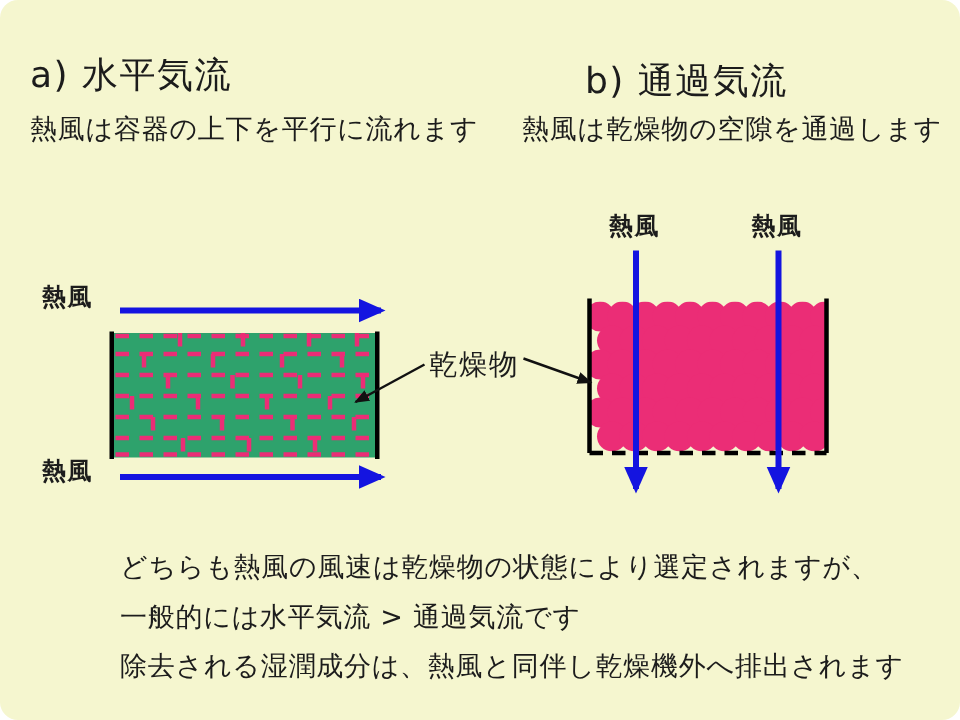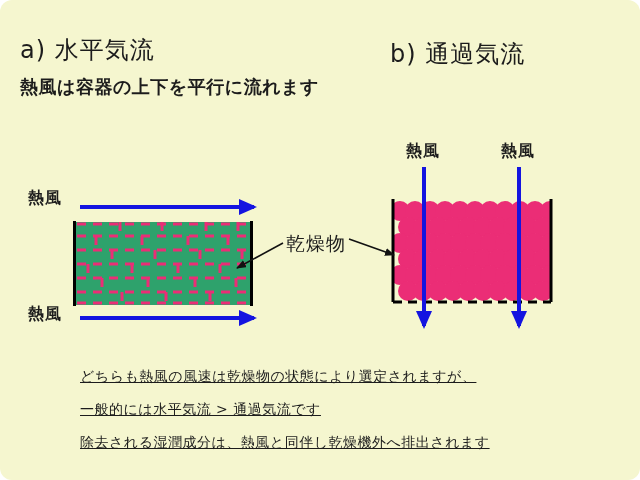--- a/index.html
+++ b/index.html
@@ -6,24 +6,24 @@
     --bg:#f5f6cf; --ink:#1c1c1c; --blue:#1414e0; --green:#2ea26c; --pink:#eb2d76; --line:#000000;
   }
   html,body{margin:0;padding:0;background:#ffffff;}
   .canvas{
     position:relative;width:640px;height:480px;background:var(--bg);
     border-radius:12px;overflow:hidden;color:var(--ink);
     font-family:"DejaVu Sans","Liberation Sans",sans-serif;
   }
   .abs{position:absolute;white-space:nowrap;line-height:1.2;}
   .title{font-size:24px;font-weight:500;letter-spacing:1px;}
-  .subtitle{font-size:18px;letter-spacing:0.5px;font-weight:bold;}
+  .subtitle{font-size:18px;letter-spacing:0.5px;}
   .hot{font-size:16px;font-weight:bold;letter-spacing:1px;}
   .material{font-size:19px;letter-spacing:1px;}
-  .note{font-size:14px;letter-spacing:0.5px;text-decoration:underline;}
+  .note{font-size:18px;letter-spacing:0.5px;}
   svg.overlay{position:absolute;left:0;top:0;}
   .blue-stroke{stroke:var(--blue);fill:none;}
   .green-fill{fill:var(--green);stroke:none;}
   .pink-stroke{stroke:var(--pink);fill:none;}
   .black-stroke{stroke:var(--line);fill:none;}
   .thin-stroke{stroke:#111111;fill:none;}
   .pellet{fill:var(--pink);}
 </style>
 </head>
 <body>
@@ -134,20 +134,21 @@
     <line x1="424" y1="167" x2="424" y2="326" class="blue-stroke" stroke-width="4" marker-end="url(#mBlue)"></line>
     <line x1="519" y1="167" x2="519" y2="326" class="blue-stroke" stroke-width="4" marker-end="url(#mBlue)"></line>
 
     <line x1="283" y1="243" x2="237" y2="268" class="thin-stroke" stroke-width="1.6" marker-end="url(#mThin)"></line>
     <line x1="349" y1="239" x2="394" y2="255" class="thin-stroke" stroke-width="1.6" marker-end="url(#mThin)"></line>
   </svg>
 
   <div class="abs title" style="left:20px;top:36px;">a) 水平気流</div>
   <div class="abs subtitle" style="left:20px;top:76px;">熱風は容器の上下を平行に流れます</div>
   <div class="abs title" style="left:350px;top:40px;margin-left:40px;">b) 通過気流</div>
+  <div class="abs subtitle" style="left:348px;top:76px;">熱風は乾燥物の空隙を通過します</div>
 
   <div class="abs hot" style="left:28px;top:188px;">熱風</div>
   <div class="abs hot" style="left:28px;top:304px;">熱風</div>
   <div class="abs hot" style="left:406px;top:141px;">熱風</div>
   <div class="abs hot" style="left:501px;top:141px;">熱風</div>
 
   <div class="abs material" style="left:286px;top:232px;">乾燥物</div>
 
   <div class="abs note" style="left:80px;top:368px;">どちらも熱風の風速は乾燥物の状態により選定されますが、</div>
   <div class="abs note" style="left:80px;top:401px;">一般的には水平気流 &gt; 通過気流です</div>

